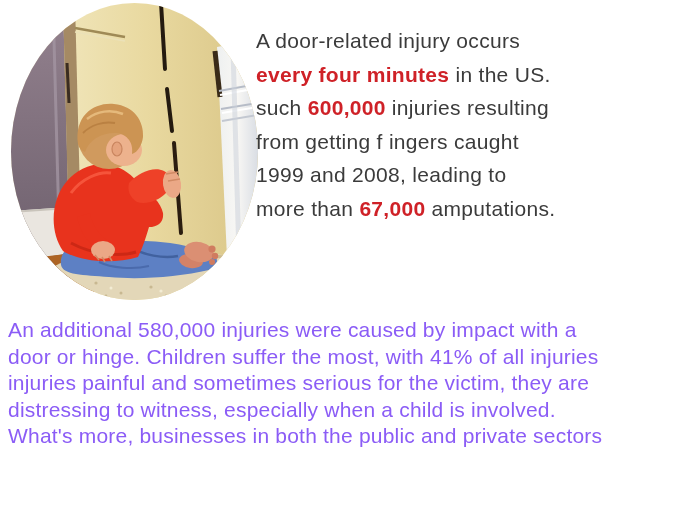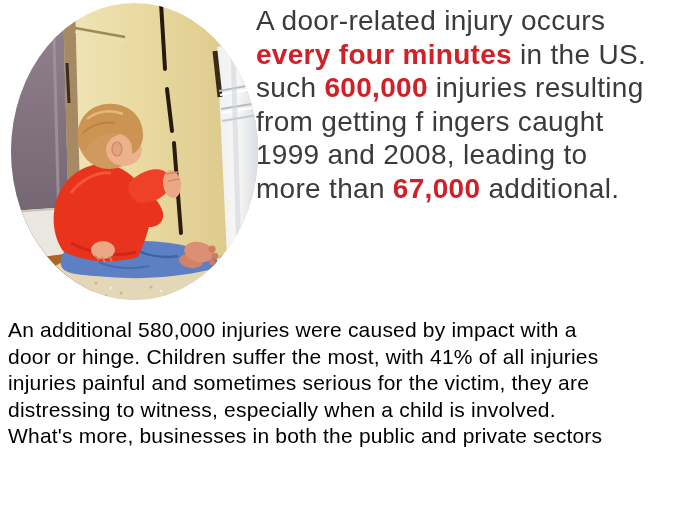--- a/index.html
+++ b/index.html
@@ -5,30 +5,30 @@
   html,body{margin:0;padding:0;}
   body{
     width:679px;height:505px;position:relative;overflow:hidden;
     background:#ffffff;
     font-family:"Liberation Sans","DejaVu Sans",sans-serif;
   }
   .photo-circle{
     position:absolute;left:11px;top:3px;width:247px;height:297px;
   }
   .headline{
-    position:absolute;left:256px;top:4px;
-    font-size:28px;line-height:33.6px;letter-spacing:0.3px;
+    position:absolute;left:256px;top:24px;
+    font-size:21px;line-height:33.6px;letter-spacing:0.3px;
     color:#3b3b3b;
   }
   .hl-line{white-space:pre;height:33.6px;}
   .stat{color:#cf2127;font-weight:700;}
   .body-paragraph{
     position:absolute;left:8px;top:317px;
     font-size:21px;line-height:26.6px;letter-spacing:0.2px;
-    color:#000000;
+    color:#8b5cf6;
   }
   .body-line{white-space:pre;height:26.6px;}
 </style>
 </head>
 <body>
 
 <div class="photo-circle">
   <svg width="247" height="297" viewBox="0 0 247 297">
     <defs>
       <clipPath id="circClip">
@@ -147,21 +147,21 @@
     </g>
   </svg>
 </div>
 
 <div class="headline">
   <div class="hl-line"><span>A door-related injury occurs</span></div>
   <div class="hl-line"><span class="stat">every four minutes</span><span> in the US.</span></div>
   <div class="hl-line"><span>such </span><span class="stat">600,000</span><span> injuries resulting</span></div>
   <div class="hl-line"><span>from getting f ingers caught</span></div>
   <div class="hl-line"><span>1999 and 2008, leading to</span></div>
-  <div class="hl-line"><span>more than </span><span class="stat">67,000</span><span> additional.</span></div>
+  <div class="hl-line"><span>more than </span><span class="stat">67,000</span><span> amputations.</span></div>
 </div>
 
 <div class="body-paragraph">
   <div class="body-line">An additional 580,000 injuries were caused by impact with a</div>
   <div class="body-line">door or hinge. Children suffer the most, with 41% of all injuries</div>
   <div class="body-line">injuries painful and sometimes serious for the victim, they are</div>
   <div class="body-line">distressing to witness, especially when a child is involved.</div>
   <div class="body-line">What's more, businesses in both the public and private sectors</div>
 </div>
 

